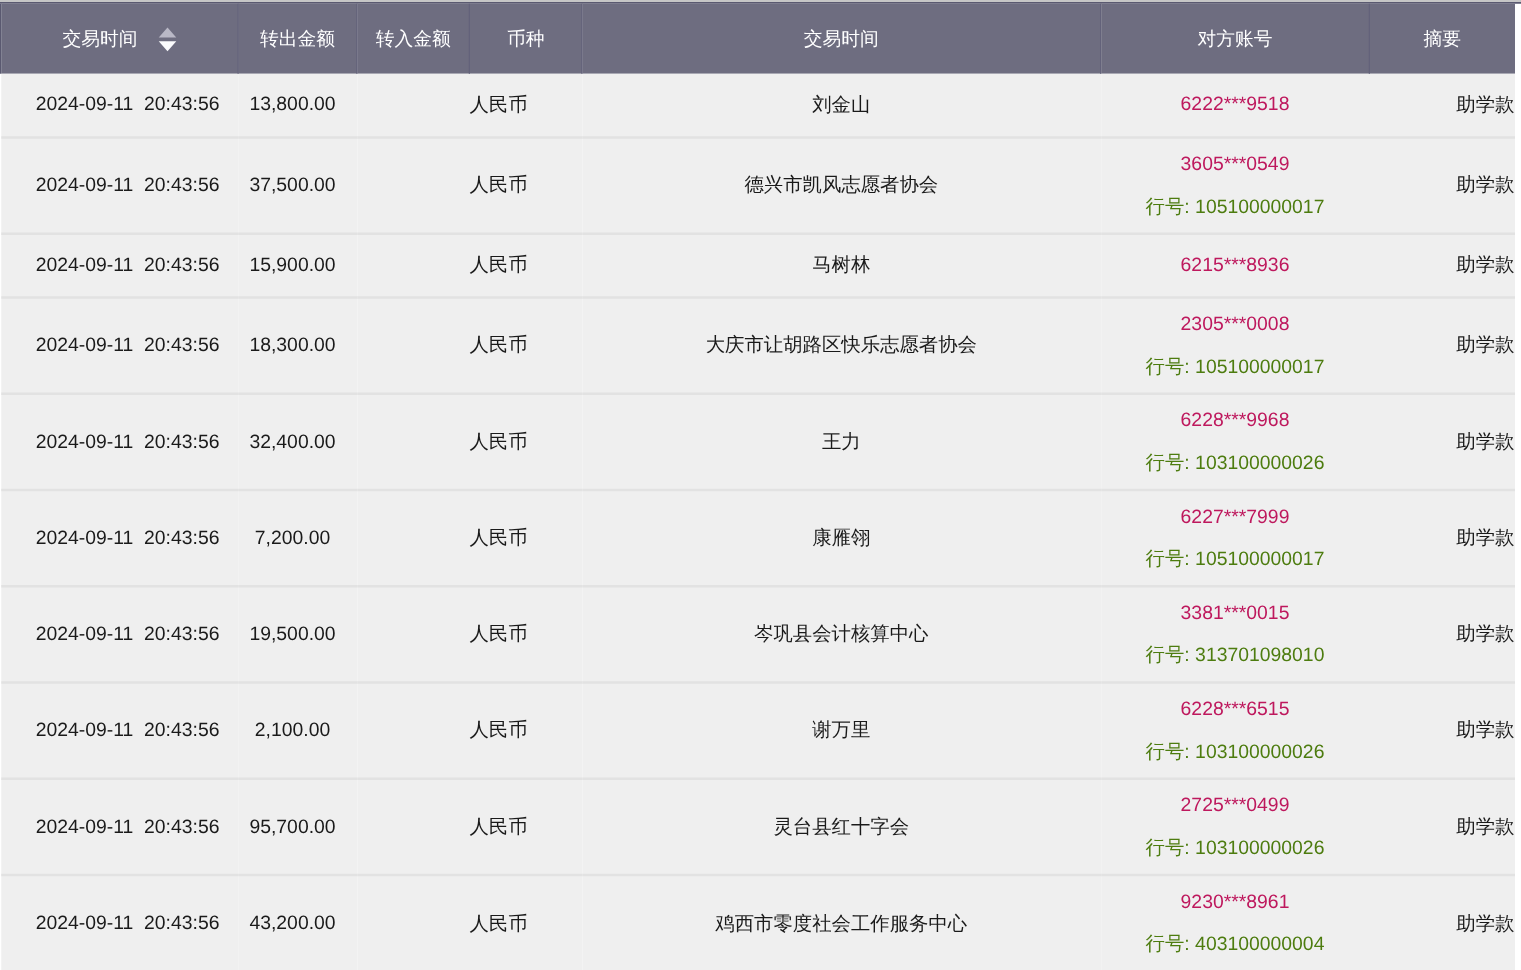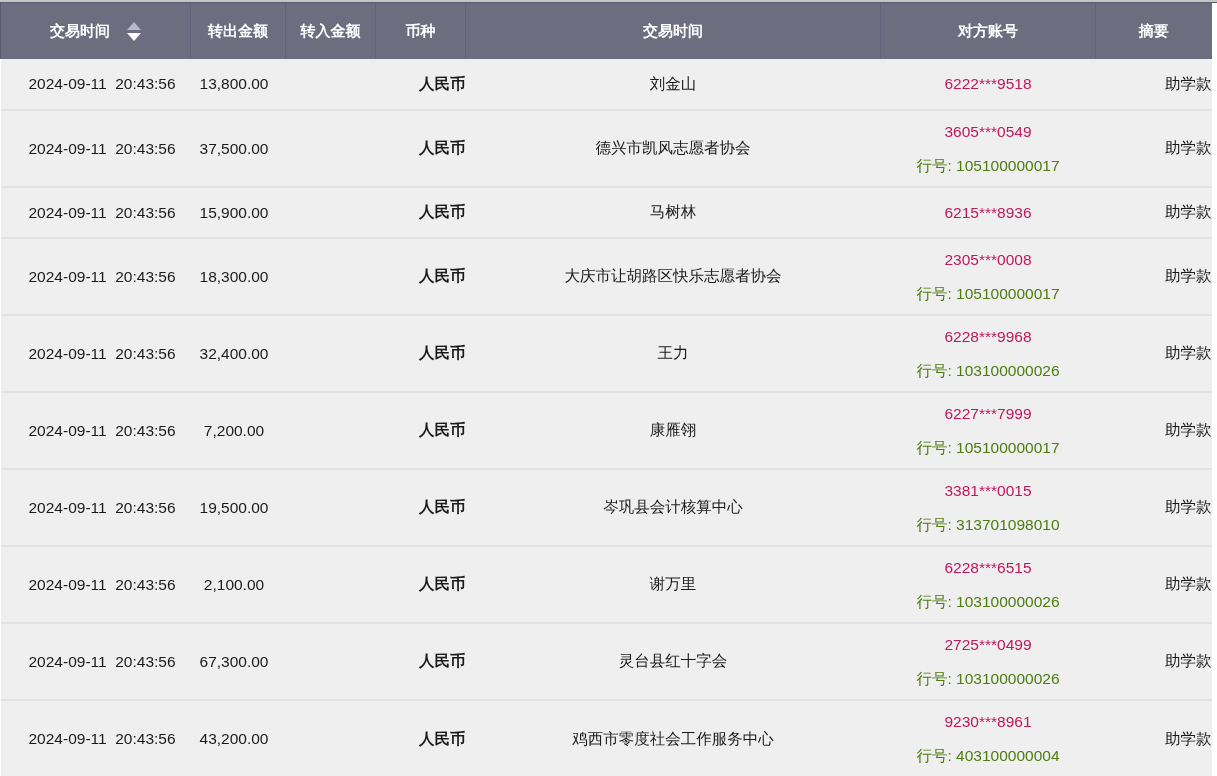--- a/index.html
+++ b/index.html
@@ -22,21 +22,21 @@
     background: linear-gradient(to bottom, #c6c6c6 0, #c6c6c6 2px, #5a5970 2px, #5a5970 3px);
   }
   table {
     border-collapse: collapse;
     table-layout: fixed;
     width: 1211px;
   }
   thead th {
     background: #6e6d80;
     color: #ffffff;
-    font-weight: 700;
+    font-weight: 400;
     font-size: 15px;
     height: 56px;
     vertical-align: middle;
     text-align: center;
     border-left: 1px solid #63627a;
     border-right: 0;
   }
   thead th:first-child { border-left: 1px solid #5a5970; }
   .th-flex {
     display: inline-flex;
@@ -68,21 +68,21 @@
     vertical-align: middle;
     border-top: 2px solid #e2e2e2;
     font-size: 15.5px;
   }
   tbody tr:first-child td { border-top: none; }
   tr.single td { height: 51px; }
   tr.double td { height: 77px; }
   .c-time  { text-align: left; padding-left: 28px; white-space: pre; }
   .c-out   { text-align: center; padding-right: 8px; }
   .c-in    { text-align: center; }
-  .c-cur   { text-align: right; font-weight: bold; }
+  .c-cur   { text-align: left; }
   .c-party { text-align: center; }
   .c-acct  { text-align: center; }
   .c-sum   { text-align: right; }
   .acct-link {
     color: #be185d;
     text-decoration: none;
     cursor: pointer;
     display: inline-block;
     line-height: 20px;
   }
@@ -231,21 +231,21 @@
     <td class="c-cur"><span>人民币</span></td>
     <td class="c-party"><span>谢万里</span></td>
     <td class="c-acct">
       <a class="acct-link">6228***6515</a>
       <div class="bank-line">行号: 103100000026</div>
     </td>
     <td class="c-sum"><span>助学款</span></td>
   </tr>
         <tr class="double">
     <td class="c-time"><span>2024-09-11  20:43:56</span></td>
-    <td class="c-out"><span>67,300.00</span></td>
+    <td class="c-out"><span>95,700.00</span></td>
     <td class="c-in"><span></span></td>
     <td class="c-cur"><span>人民币</span></td>
     <td class="c-party"><span>灵台县红十字会</span></td>
     <td class="c-acct">
       <a class="acct-link">2725***0499</a>
       <div class="bank-line">行号: 103100000026</div>
     </td>
     <td class="c-sum"><span>助学款</span></td>
   </tr>
         <tr class="double">

